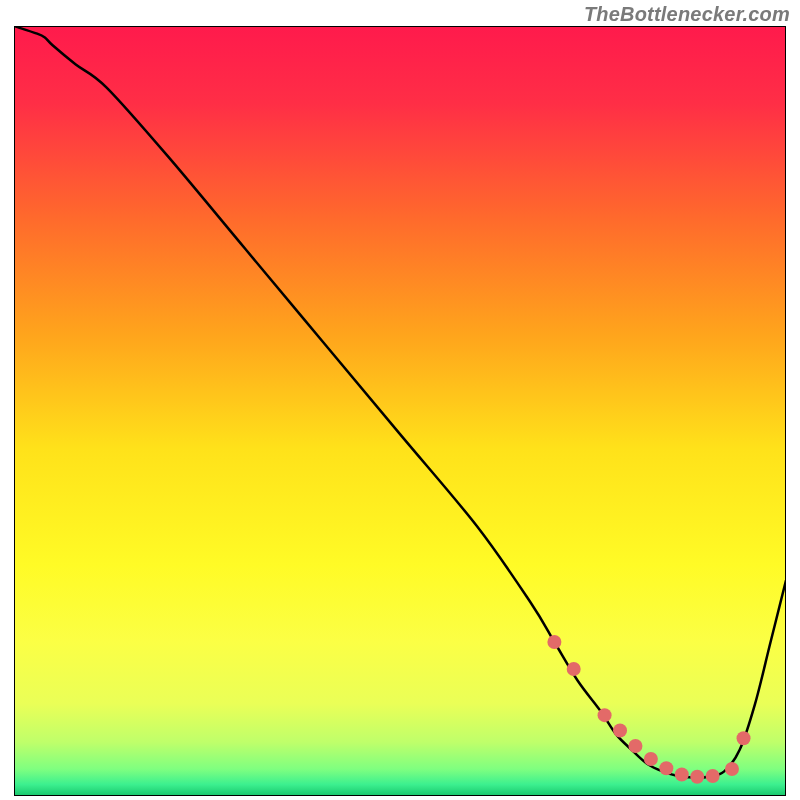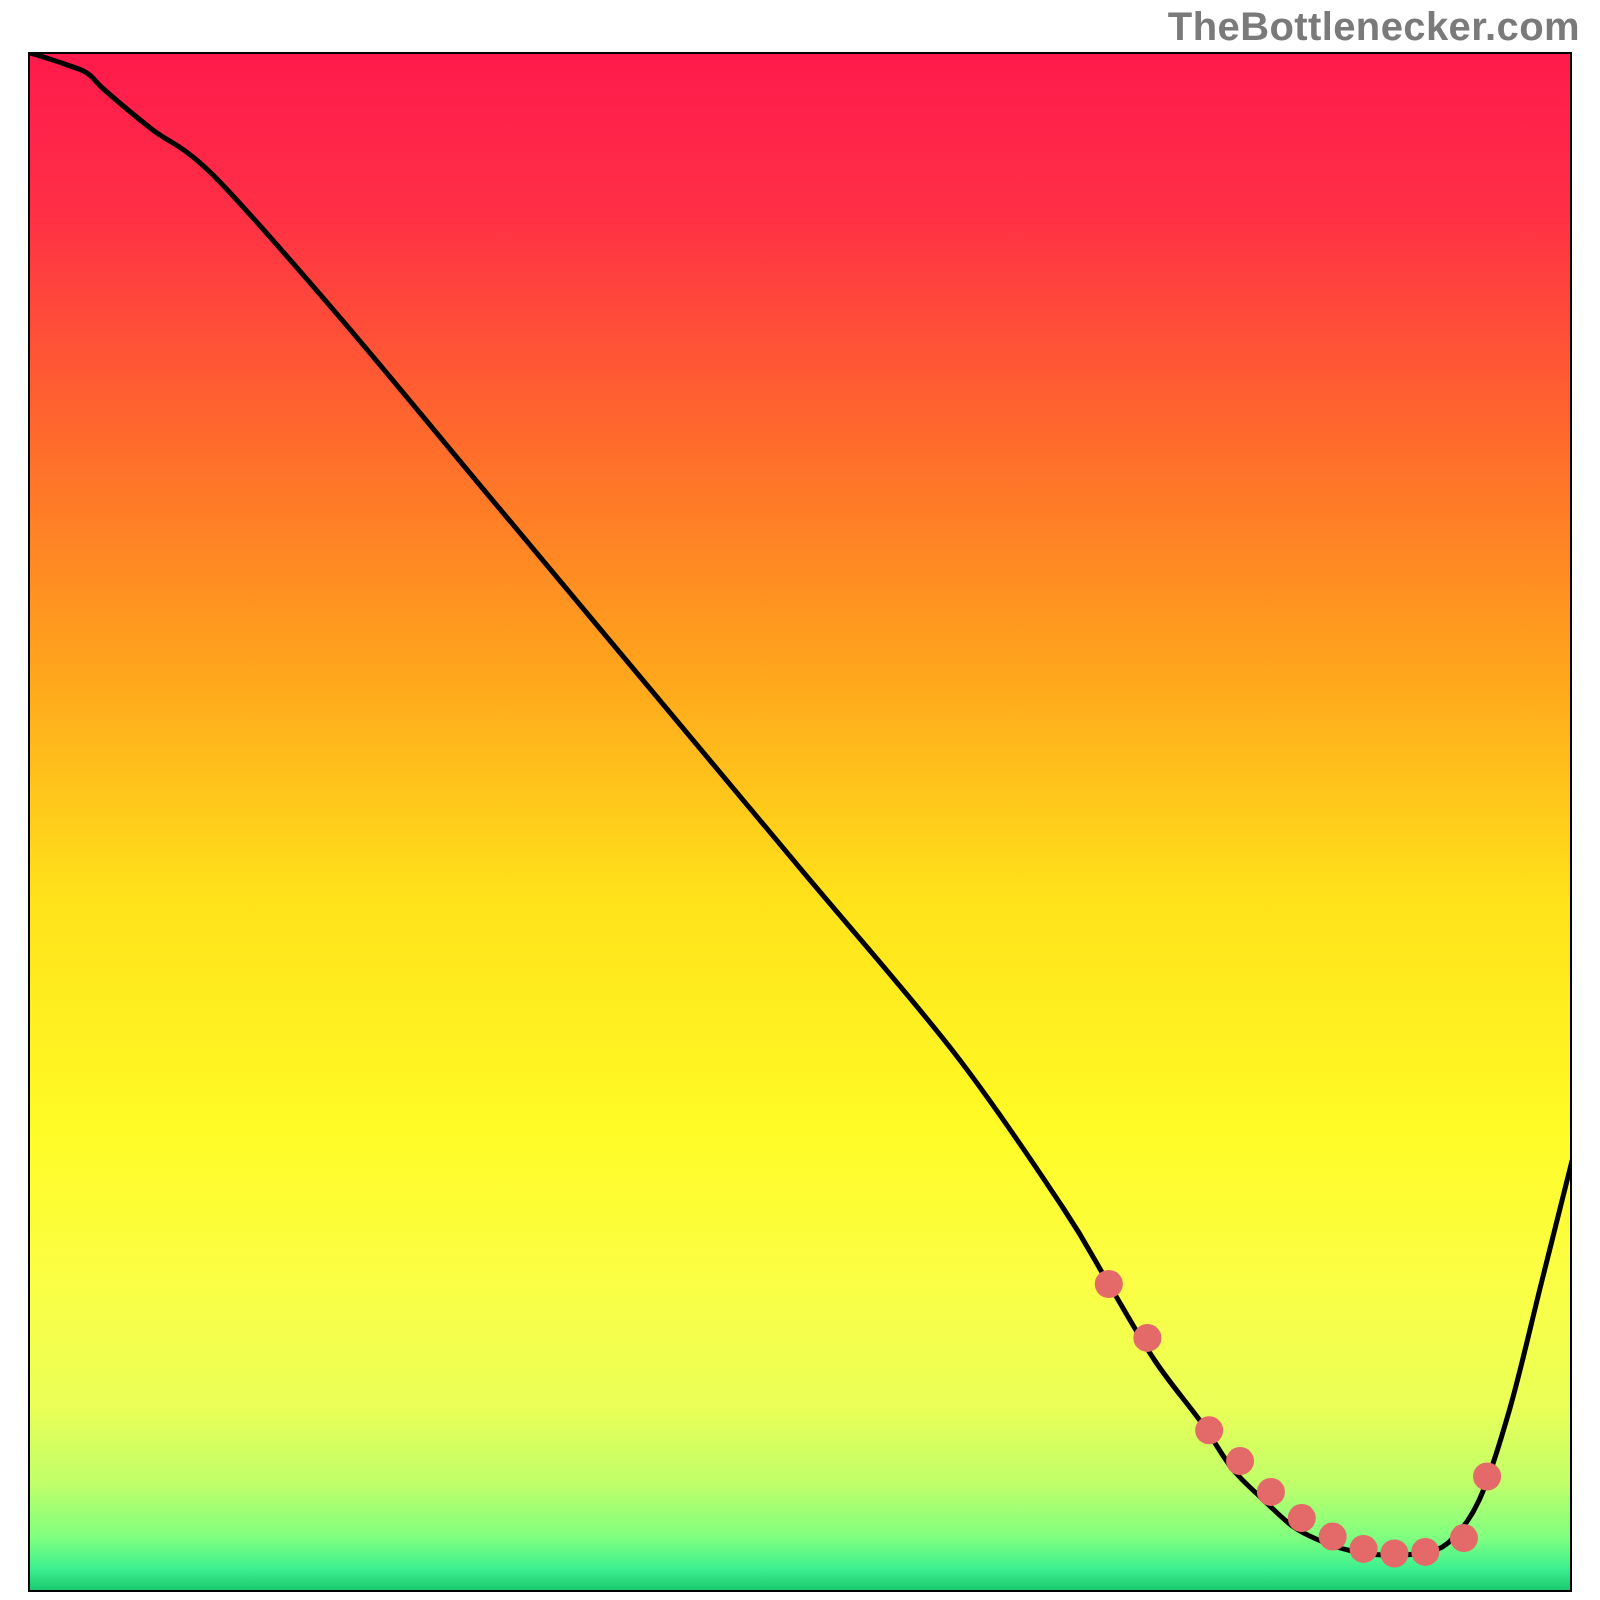--- a/index.html
+++ b/index.html
@@ -8,20 +8,21 @@
     width: 800px;
     height: 800px;
     overflow: hidden;
     background: #fff;
     font-family: Arial, Helvetica, sans-serif;
   }
   .stage {
     position: relative;
     width: 800px;
     height: 800px;
+    font-style: italic;
   }
   .attrib {
     position: absolute;
     top: 3px;
     right: 10px;
     font-size: 20px;
     font-weight: 600;
     color: #7a7a7a;
     letter-spacing: 0.2px;
   }

